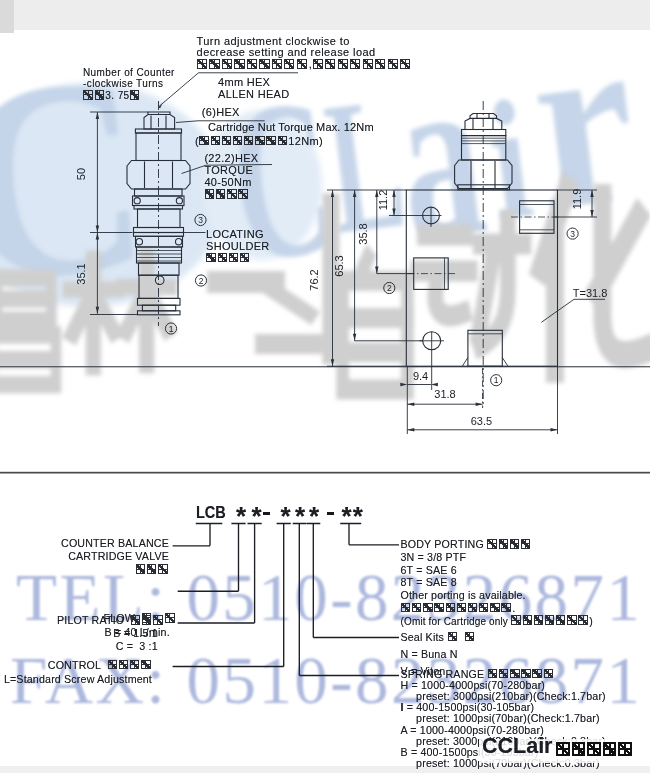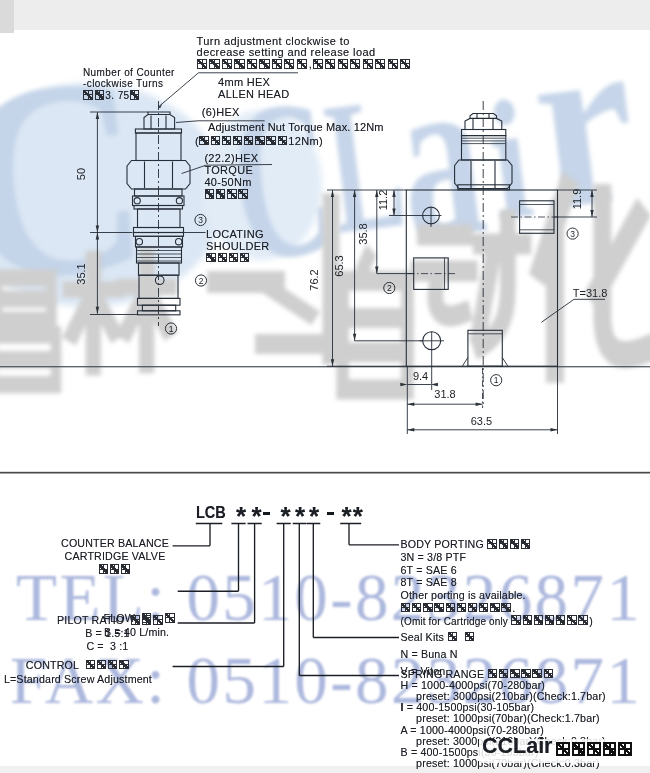--- a/index.html
+++ b/index.html
@@ -1,20 +1,20 @@
 <!DOCTYPE html>
 <html><head><meta charset="utf-8">
 <style>
 html,body{margin:0;padding:0}
 body{width:650px;height:773px;position:relative;background:#fff;
  font-family:"Liberation Sans",sans-serif;overflow:hidden}
 svg{position:absolute;left:0;top:0}
 .t{position:absolute;font-size:11px;line-height:12.2px;color:#1b1e24;white-space:nowrap;letter-spacing:0.3px;text-shadow:0 0 0.5px rgba(25,30,40,0.5)}
 .s{font-size:10.7px;letter-spacing:0.15px}
-.r{text-align:center}
+.r{text-align:right}
 .cj{display:inline-block;width:9.4px;height:9.6px;margin:0 1.4px 0 0.4px;position:relative;top:0.5px;
  background-image:linear-gradient(45deg,transparent 42%,#2a2d33 42%,#2a2d33 58%,transparent 58%),linear-gradient(#2a2d33,#2a2d33),linear-gradient(#2a2d33,#2a2d33),linear-gradient(#2a2d33,#2a2d33),linear-gradient(#2a2d33,#2a2d33),linear-gradient(#2a2d33,#2a2d33),linear-gradient(#2a2d33,#2a2d33);
  background-size:100% 100%,100% 1px,100% 1px,1px 100%,1px 100%,100% 1px,1px 100%;
  background-position:0 0,0 0,0 100%,0 0,100% 0,0 50%,50% 0;
  background-repeat:no-repeat}
 .b{font-weight:bold}
 .ast{top:503px;font-size:26px;line-height:26px}
 #turn .cj{width:10.2px;margin:0 1.9px 0 0.4px}
 .cjL{display:inline-block;width:13.5px;height:14.5px;margin:0 1.5px 0 0.5px;position:relative;top:1.5px;
  background-image:linear-gradient(45deg,transparent 43%,#111 43%,#111 57%,transparent 57%),linear-gradient(#111,#111),linear-gradient(#111,#111),linear-gradient(#111,#111),linear-gradient(#111,#111),linear-gradient(#111,#111),linear-gradient(#111,#111);
@@ -236,21 +236,21 @@
   <path d="M292.7,523.5 H306 M299.3,523.5 V675.5 M299.3,675.5 H399"></path>
   <path d="M306.3,523.5 H320.3 M313.3,523.5 V637.5 M313.3,637.5 H399"></path>
   <path d="M340.2,523.5 H361.2 M349,523.5 V544.8 M349,544.8 H399"></path>
  </g>
 </svg>
 
 <div class="t" id="turn" style="left:196.6px;top:36px;line-height:11.2px;letter-spacing:0.42px">Turn adjustment clockwise to<br>decrease setting and release load<br><span class="cj"></span><span class="cj"></span><span class="cj"></span><span class="cj"></span><span class="cj"></span><span class="cj"></span><span class="cj"></span><span class="cj"></span><span class="cj"></span>,<span class="cj"></span><span class="cj"></span><span class="cj"></span><span class="cj"></span><span class="cj"></span><span class="cj"></span><span class="cj"></span><span class="cj"></span></div>
 <div class="t" style="left:83px;top:66.6px;line-height:11.4px;font-size:10px;letter-spacing:0.4px">Number of Counter<br>-clockwise Turns<br><span class="cj"></span><span class="cj"></span>3. 75<span class="cj"></span></div>
 <div class="t" style="left:218px;top:76.1px;line-height:12.2px">4mm HEX<br>ALLEN HEAD</div>
 <div class="t" style="left:201.8px;top:105.7px">(6)HEX</div>
-<div class="t" style="left:208px;top:120.8px;letter-spacing:0.15px">Adjustment Nut Torque Max. 12Nm</div>
+<div class="t" style="left:208px;top:120.8px;letter-spacing:0.15px">Cartridge Nut Torque Max. 12Nm</div>
 <div class="t" style="left:195px;top:134.7px">(<span class="cj"></span><span class="cj"></span><span class="cj"></span><span class="cj"></span><span class="cj"></span><span class="cj"></span><span class="cj"></span><span class="cj"></span>12Nm)</div>
 <div class="t" style="left:204.4px;top:151.6px;line-height:12.2px">(22.2)HEX<br>TORQUE<br>40-50Nm<br><span class="cj"></span><span class="cj"></span><span class="cj"></span><span class="cj"></span></div>
 <div class="t" style="left:206px;top:227.5px">LOCATING<br>SHOULDER<br><span class="cj"></span><span class="cj"></span><span class="cj"></span><span class="cj"></span></div>
 
 <div class="t b" style="left:195.5px;top:505.8px;font-size:16.5px;letter-spacing:0px;transform:scaleX(0.88);transform-origin:0 0">LCB</div>
 <div class="t b ast" style="left:235.9px">*</div>
 <div class="t b ast" style="left:251.6px">*</div>
 <div class="t b ast" style="left:280.4px">*</div>
 <div class="t b ast" style="left:294.9px">*</div>
 <div class="t b ast" style="left:309.1px">*</div>

